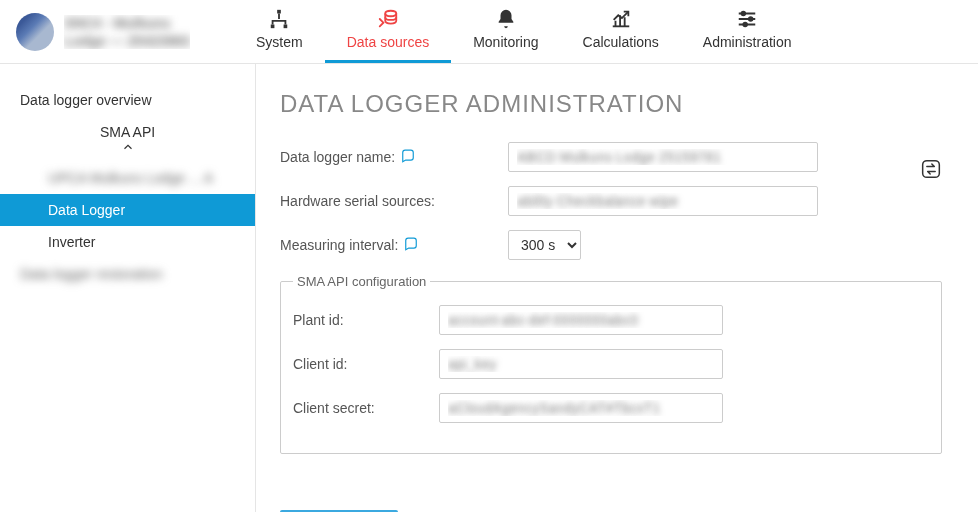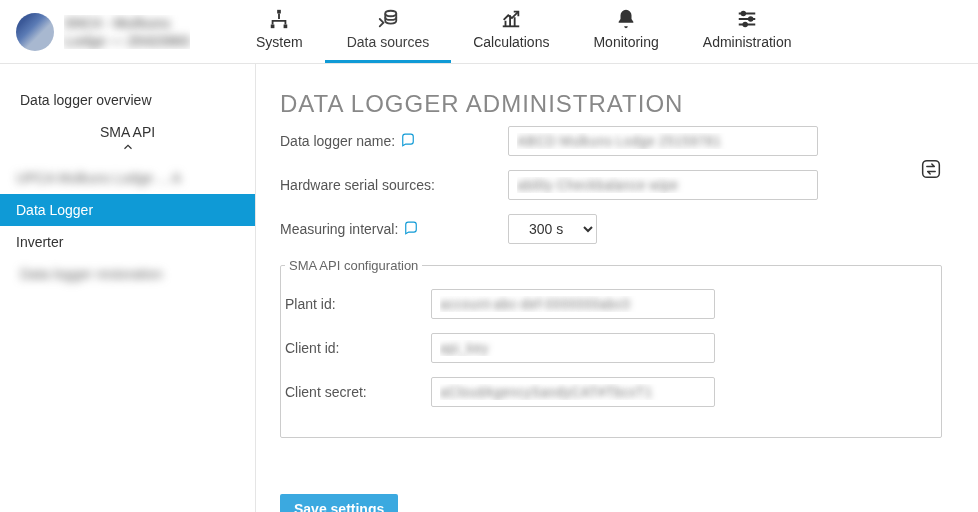--- a/index.html
+++ b/index.html
@@ -54,21 +54,21 @@
       display: flex;
       flex-direction: column;
       align-items: center;
       padding: 8px 22px 10px;
       cursor: pointer;
       color: #333;
       text-decoration: none;
       border-bottom: 3px solid transparent;
     }
     .nav-item.active {
-      color: #404040;
+      color: #ef4444;
       border-bottom-color: #0f9ad6;
     }
     .nav-icon {
       width: 22px;
       height: 22px;
       margin-bottom: 4px;
       display: flex;
       align-items: center;
       justify-content: center;
     }
@@ -87,37 +87,37 @@
     .side-link, .side-group-header, .side-child {
       display: flex;
       align-items: center;
       padding: 8px 20px;
       color: #333;
       cursor: pointer;
     }
     .side-group-header { justify-content: space-between; flex-direction: column; }
     .chev { width: 14px; height: 14px; }
     .side-children { list-style: none; }
-    .side-child { padding-left: 16px; }
+    .side-child { padding-left: 48px; }
     .side-child.blurred span { filter: blur(4px); color: #666; }
     .side-child.active { background: #0f9ad6; color: #fff; }
     .side-link.blurred span { filter: blur(4px); color: #666; }
     
     .main {
       flex: 1;
       padding: 26px 36px 20px 24px;
       position: relative;
       overflow: auto;
     }
     .page-title {
       font-size: 24px;
       font-weight: 400;
       letter-spacing: 1px;
       color: #888;
-      margin-bottom: 8px;
+      margin-bottom: 24px;
     }
     .form-row {
       display: flex;
       align-items: center;
       margin-bottom: 14px;
     }
     .form-row .lbl {
       width: 228px;
       color: #555;
       font-size: 14px;
@@ -134,29 +134,29 @@
       padding: 4px 8px;
       font-size: 14px;
       color: #555;
     }
     .txt-input.blurred { color: transparent; text-shadow: 0 0 6px #777; }
     select.sel {
       height: 30px;
       min-width: 72px;
       border: 1px solid #ccc;
       border-radius: 2px;
-      padding: 2px 16px;
+      padding: 2px 8px;
       font-size: 14px;
       color: #333;
       background: #fff;
     }
     fieldset.fs {
       border: 1px solid #ccc;
       border-radius: 2px;
-      padding: 16px 4px;
+      padding: 16px 12px;
       margin-top: 12px;
     }
     fieldset.fs legend {
       font-size: 13px;
       color: #666;
       padding: 0 4px;
     }
     fieldset.fs .form-row .lbl { width: 146px; }
     fieldset.fs .txt-input { width: 284px; }
     .swap-btn {
@@ -217,36 +217,36 @@
             <ellipse cx="15" cy="6" rx="6" ry="3"></ellipse>
             <path d="M9 6v8c0 1.7 2.7 3 6 3s6-1.3 6-3V6"></path>
             <path d="M9 10c0 1.7 2.7 3 6 3s6-1.3 6-3"></path>
             <path d="M3 12l4 4-4 4" stroke-linecap="round"></path>
           </svg>
       </span>
       <span class="nav-label">Data sources</span>
     </a>
     <a class="nav-item">
       <span class="nav-icon">
+        <svg viewBox="0 0 24 24" fill="currentColor">
+            <path d="M12 2a6 6 0 00-6 6v4l-2 3v1h16v-1l-2-3V8a6 6 0 00-6-6zM10 20a2 2 0 004 0h-4z"></path>
+          </svg>
+      </span>
+      <span class="nav-label">Monitoring</span>
+    </a>
+    <a class="nav-item">
+      <span class="nav-icon">
         <svg viewBox="0 0 24 24" fill="none" stroke="currentColor" stroke-width="2">
             <path d="M3 20h18"></path>
             <path d="M6 20v-6M11 20V8M16 20v-10"></path>
             <path d="M15 4l5 0 0 5"></path>
             <path d="M20 4l-7 7-4-3-5 5"></path>
           </svg>
       </span>
       <span class="nav-label">Calculations</span>
-    </a>
-    <a class="nav-item">
-      <span class="nav-icon">
-        <svg viewBox="0 0 24 24" fill="currentColor">
-            <path d="M12 2a6 6 0 00-6 6v4l-2 3v1h16v-1l-2-3V8a6 6 0 00-6-6zM10 20a2 2 0 004 0h-4z"></path>
-          </svg>
-      </span>
-      <span class="nav-label">Monitoring</span>
     </a>
     <a class="nav-item">
       <span class="nav-icon">
         <svg viewBox="0 0 24 24" fill="none" stroke="currentColor" stroke-width="2">
             <path d="M3 6h18M3 12h18M3 18h18"></path>
             <circle cx="8" cy="6" r="2" fill="currentColor"></circle>
             <circle cx="16" cy="12" r="2" fill="currentColor"></circle>
             <circle cx="10" cy="18" r="2" fill="currentColor"></circle>
           </svg>
       </span>

